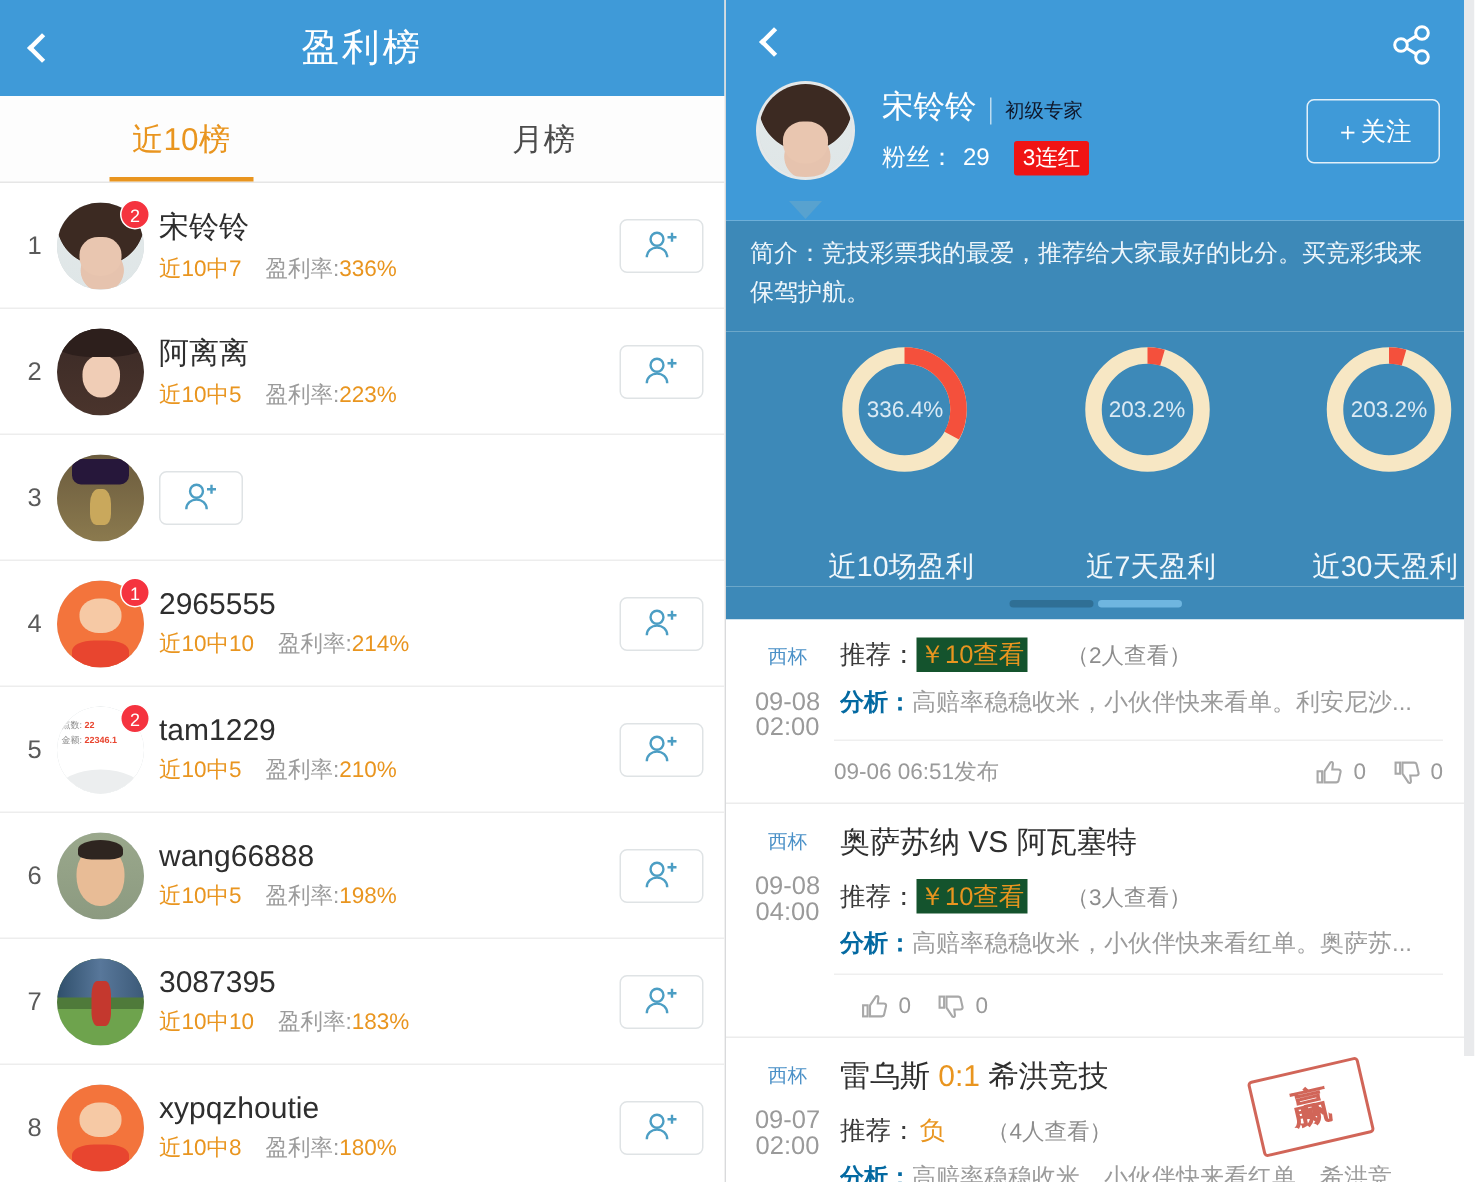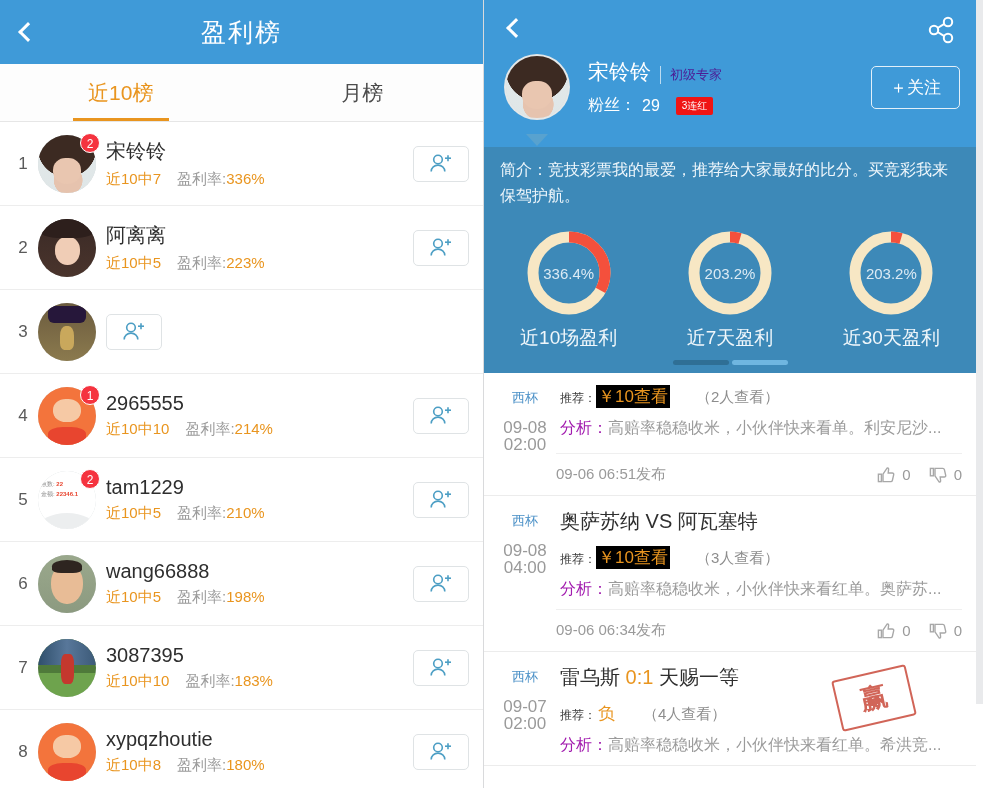--- a/index.html
+++ b/index.html
@@ -179,49 +179,49 @@
     position: absolute; left: 50%; bottom: -26px; transform: translateX(-50%);
     width: 0; height: 0;
     border-left: 11px solid transparent;
     border-right: 11px solid transparent;
     border-top: 12px solid #58a2cf;
   }
   .r-pinfo { margin-left: 18px; flex: 1 1 auto; min-width: 0; }
   .r-nameline { display:flex; align-items: baseline; margin-bottom: 9px; }
   .r-name { font-size: 21px; color: #fff; }
   .r-level {
-    font-size: 13px; color: #4c1d95; margin-left: 9px;
+    font-size: 13px; color: #0f172a; margin-left: 9px;
     padding-left: 9px; border-left: 1px solid rgba(255,255,255,.65);
   }
   .r-fansline { display: flex; align-items: center; }
   .r-fans { font-size: 16px; color: #fff; text-align: right; }
   .r-fansnum { font-size: 16px; color:#fff; margin-left: 6px; }
   .r-streak {
     margin-left: 16px;
     background: #f01414; color: #fff;
-    font-size: 10px; padding: 2px 6px; border-radius: 2px;
+    font-size: 15px; padding: 2px 6px; border-radius: 2px;
   }
   .r-followbtn {
     flex: 0 0 auto;
     border: 1px solid rgba(255,255,255,.85); border-radius: 5px;
     color: #fff; font-size: 17px;
     padding: 9px 18px; cursor: pointer;
     background: transparent; white-space: nowrap;
   }
   .r-bio {
     background: #3d89b8;
     padding: 10px 16px 12px 16px;
     color: #eef6fb; font-size: 16px; line-height: 26px;
   }
   .r-charts {
     background: #3d89b8;
     display: flex; padding: 6px 4px 0 4px;
     position: relative;
   }
-  .r-chart { flex: 1; display: flex; flex-direction: column; align-items: center; }
+  .r-chart { flex: 1; display: flex; flex-direction: column; align-items: flex-end; gap: 40px; }
   .donut { position: relative; width: 92px; height: 92px; }
   .donut svg { display:block; transform: rotate(-90deg); }
   .donut-val {
     position: absolute; inset: 0;
     display: flex; align-items: center; justify-content: center;
     font-size: 15px; color: #dbeaf4;
   }
   .r-chart-lbl { margin-top: 6px; font-size: 19px; color: #f0f7fb; cursor:pointer; }
   .r-pager {
     background: #3d89b8;
@@ -235,29 +235,29 @@
   .r-list { background: #fff; }
   .r-card { border-bottom: 1px solid #ececec; padding: 6px 0 0 0; position: relative; }
   .r-cardtop { display: flex; padding: 6px 14px 0 10px; }
   .r-left { flex: 0 0 62px; width: 62px; text-align: center; padding-top: 4px; }
   .r-league { font-size: 13px; color: #4a90c7; margin-bottom: 12px; }
   .r-date { font-size: 17px; color: #9a9a9a; line-height: 17px; }
   .r-body { flex: 1 1 auto; min-width: 0; padding-left: 4px; }
   .r-match { font-size: 20px; color: #2f2f2f; margin-bottom: 11px; }
   .r-score { color: #e9951f; }
   .r-recline { display: flex; align-items: baseline; margin-bottom: 10px; }
-  .r-reclbl { font-size: 12px; color: #3b3b3b; }
-  .r-recval { font-size: 17px; color: #e9951f; background: #000000; padding: 0 2px; }
+  .r-reclbl { font-size: 17px; color: #3b3b3b; }
+  .r-recval { font-size: 17px; color: #e9951f; background: #14532d; padding: 0 2px; }
   .r-recval.plain { background: transparent; }
   .r-views { font-size: 15px; color: #8d8d8d; margin-left: 26px; }
   .r-anaz {
     font-size: 16px; color: #9b9b9b; white-space: nowrap; overflow: hidden;
     text-overflow: ellipsis; padding-bottom: 9px;
   }
-  .r-anaz b { color: #a21caf; font-weight: normal; }
+  .r-anaz b { color: #0369a1; font-weight: bold; }
   .r-cardfoot {
     margin-left: 72px; margin-right: 14px;
     border-top: 1px solid #efefef;
     height: 42px; display: flex; align-items: center;
   }
   .r-pub { font-size: 15px; color: #9a9a9a; flex: 1 1 auto; }
   .r-vote { display: flex; align-items: center; gap: 6px; margin-left: 18px; cursor:pointer; }
   .r-votenum { font-size: 15px; color: #9a9a9a; }
   .stamp {
     position: absolute; right: 64px; top: 20px;
@@ -605,21 +605,20 @@
               <div class="r-match"><span>奥萨苏纳 VS 阿瓦塞特</span></div>
               <div class="r-recline">
                 <span class="r-reclbl">推荐：</span>
                 <span class="r-recval ">￥10查看</span>
                 <span class="r-views">（3人查看）</span>
               </div>
               <div class="r-anaz"><b>分析：</b><span>高赔率稳稳收米，小伙伴快来看红单。奥萨苏...</span></div>
             </div>
           </div>
           <div class="r-cardfoot">
-            <span class="r-pub">09-06 06:34发布</span>
             <span class="r-vote">
               <svg width="19" height="18" viewBox="0 0 19 18">
                 <path d="M6 8.2 10 2.2c.9-.5 1.7 0 1.6 1L11.2 7h4.1c1 0 1.6.8 1.4 1.7l-1.3 5.6c-.2.8-.8 1.3-1.6 1.3H6z" fill="none" stroke="#a8a8a8" stroke-width="1.4"></path>
                 <rect x="1.4" y="8.2" width="3" height="7.4" fill="none" stroke="#a8a8a8" stroke-width="1.4"></rect>
               </svg>
               <span class="r-votenum">0</span>
             </span>
             <span class="r-vote">
               <svg width="19" height="18" viewBox="0 0 19 18">
                 <path d="M6 9.8 10 15.8c.9.5 1.7 0 1.6-1L11.2 11h4.1c1 0 1.6-.8 1.4-1.7l-1.3-5.6c-.2-.8-.8-1.3-1.6-1.3H6z" fill="none" stroke="#a8a8a8" stroke-width="1.4"></path>
@@ -632,21 +631,21 @@
         <div class="r-card">
           <div class="r-cardtop">
             <div class="r-left">
               <div class="r-league">西杯</div>
               <div class="r-date">
                 <div>09-07</div>
                 <div>02:00</div>
               </div>
             </div>
             <div class="r-body">
-              <div class="r-match"><span>雷乌斯</span> <span class="r-score">0:1</span> <span>天赐一等</span></div>
+              <div class="r-match"><span>雷乌斯</span> <span class="r-score">0:1</span> <span>希洪竞技</span></div>
               <div class="r-recline">
                 <span class="r-reclbl">推荐：</span>
                 <span class="r-recval plain">负</span>
                 <span class="r-views">（4人查看）</span>
               </div>
               <div class="r-anaz"><b>分析：</b><span>高赔率稳稳收米，小伙伴快来看红单。希洪竞...</span></div>
             </div>
           </div>
           <div class="stamp">赢</div>
         </div>

